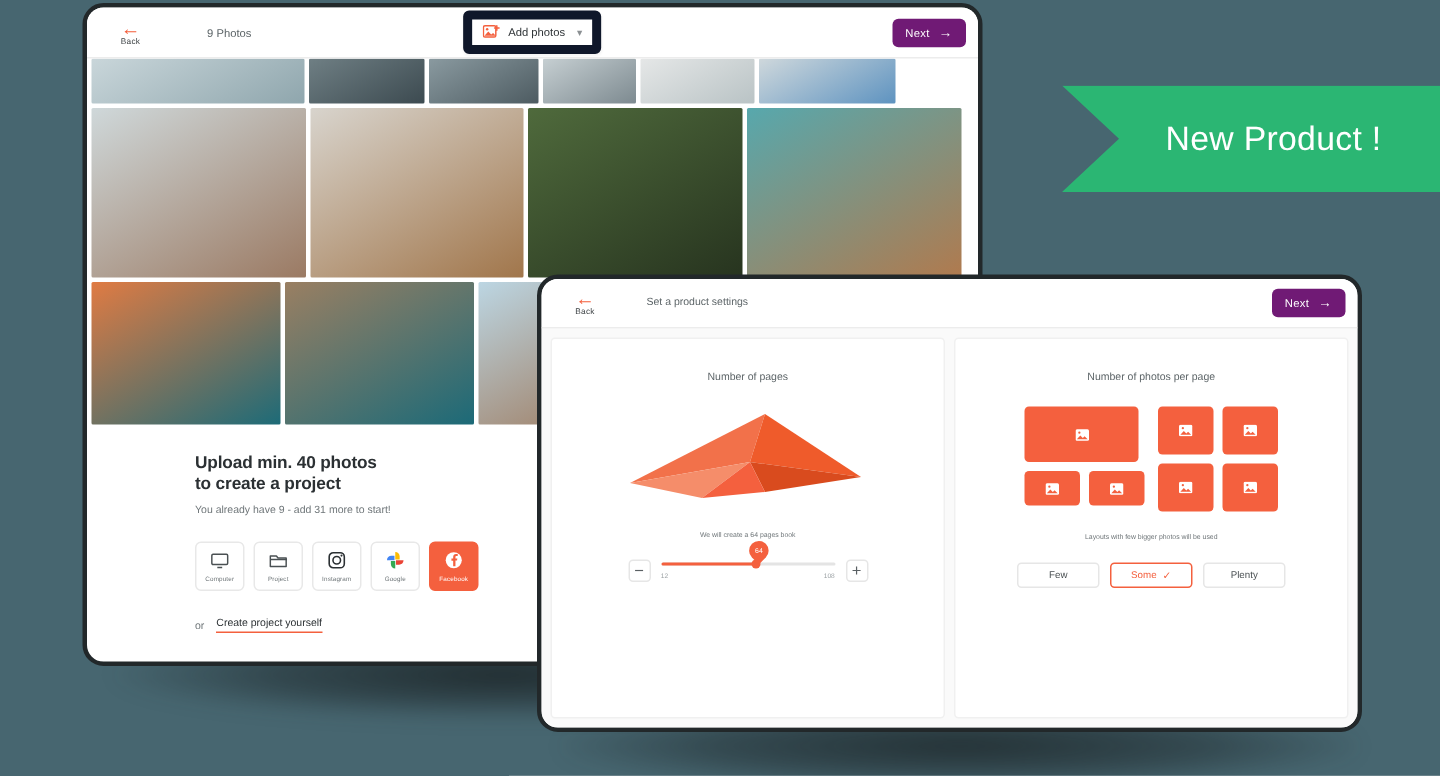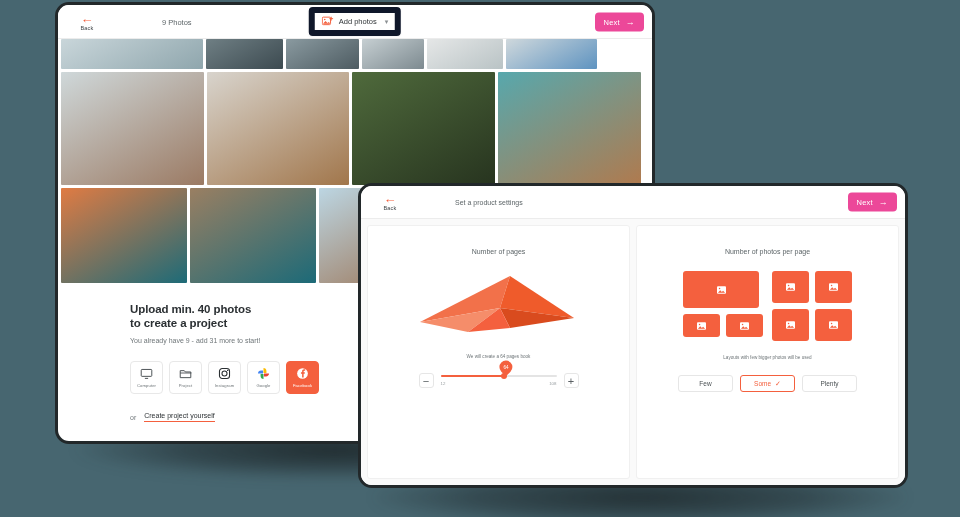--- a/index.html
+++ b/index.html
@@ -46,39 +46,38 @@
   .back-btn {
     width: 46px; display:flex; flex-direction: column; align-items:center; justify-content:center;
     cursor: pointer; margin-left: 6px;
   }
   .back-arrow { color:#f4603e; font-size: 13px; line-height: 11px; }
   .back-label { font-size: 5.5px; color:#3a3f42; letter-spacing:.2px; margin-top:1px; }
 
   .topbar-title {
     font-size: 7.5px; color:#5d6568; position: absolute; left: 80px; top: 50%;
     transform: translateY(-50%);
-    margin-left: 24px;
   }
   #win2 .topbar-title { left: 70px; font-size: 7px; }
 
   .addphotos {
     position: absolute; left: 50%; transform: translateX(-50%);
     display:flex; align-items:center; gap:5px;
     border:6px solid #0f172a; border-radius: 4px;
     padding: 3px 7px; background:#fff; cursor:pointer;
     box-shadow: 0 1px 2px rgba(0,0,0,.05);
   }
   .addphotos .lbl { font-size: 7.5px; color:#2f3437; }
   .addphotos .chev { font-size: 7px; color:#8b9093; margin-left:3px; }
   .img-ic { width:12px; height:11px; position:relative; }
   .img-ic svg { display:block; }
 
   .next-btn {
     position:absolute; right: 8px; top:50%; transform: translateY(-50%);
-    background:#ec4899; color:#fff; border-radius:4px;
+    background:#701a75; color:#fff; border-radius:4px;
     font-size: 7.5px; padding: 5px 9px; display:flex; align-items:flex-start; gap:6px;
     cursor:pointer; letter-spacing:.2px;
   }
   .next-btn .arr { font-size: 9px; line-height: 8px; }
 
   
   .grid-wrap { padding: 0 3px; }
   .grid-row { display:flex; gap:3px; margin-bottom:3px; }
   .ph { border-radius:1px; background-size: cover; background-position:center; }
 
@@ -414,14 +413,17 @@
               <span class="ck">✓</span>
             </div>
             <div class="seg">
               <span>Plenty</span>
             </div>
           </div>
       </div>
     </div>
   </div>
 
+  <div class="ribbon">
+    <span>New Product !</span>
+  </div>
 
 </div>
 
 </body></html>

